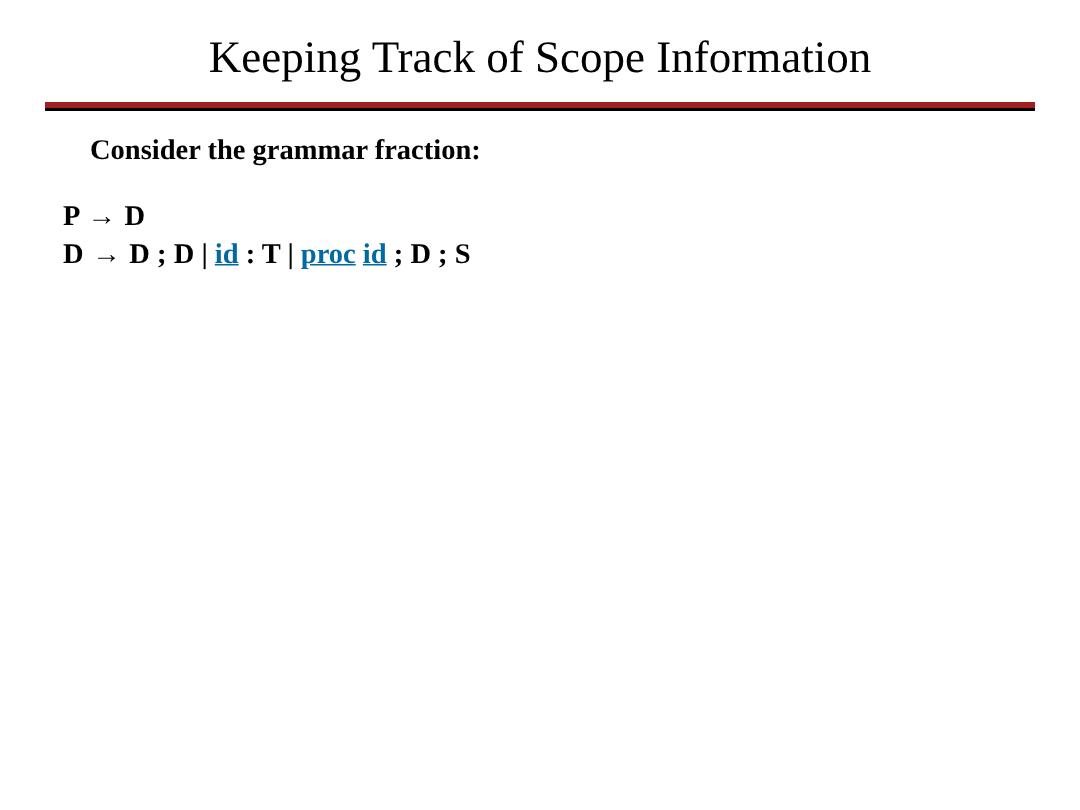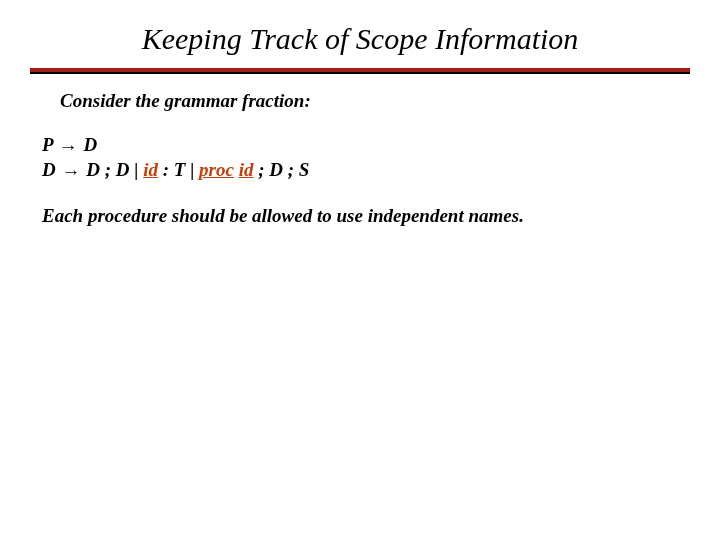--- a/index.html
+++ b/index.html
@@ -9,21 +9,20 @@
     height: 540px;
     background: #ffffff;
     font-family: "Times New Roman", Times, serif;
     color: #000000;
   }
   .slide {
     width: 720px;
     height: 427px;
     position: relative;
     box-sizing: border-box;
-    font-style: italic;
   }
   .title {
     font-size: 30px;
     text-align: center;
     padding-top: 22px;
     padding-bottom: 12px;
     font-weight: normal;
   }
   .rule {
     margin: 0 30px 0 30px;
@@ -35,31 +34,31 @@
     font-size: 19px;
     line-height: 1.35;
   }
   .intro {
     font-weight: bold;
     margin-bottom: 18px;
     margin-left: 18px;
   }
   .grammar {
     font-weight: bold;
-    margin-bottom: 20px;
+    margin-bottom: 4px;
   }
   .grammar-line {
     white-space: nowrap;
   }
   .arrow {
     font-weight: normal;
     padding: 0 1px;
   }
   .kw {
-    color: #c2410c;
+    color: #0369a1;
     font-weight: bold;
     text-decoration: underline;
   }
   .explain {
     font-weight: bold;
   }
 </style>
 </head>
 <body>
 
@@ -80,17 +79,16 @@
         <span>D</span>
       </div>
       <div class="grammar-line">
         <span>D</span>
         <span class="arrow">→</span>
         <span>D ; D | </span><span class="kw">id</span><span> : T | </span><span class="kw">proc</span><span> </span><span class="kw">id</span><span> ; D ; S</span>
       </div>
     </div>
 
     <div class="explain">
-      <div>Each procedure should be allowed to use independent names.</div>
     </div>
 
   </div>
 </div>
 
 </body></html>

